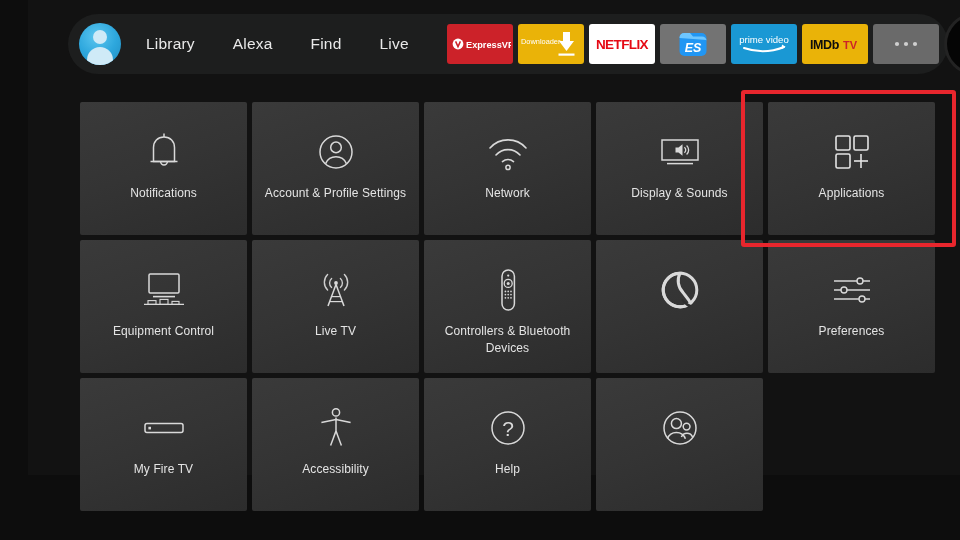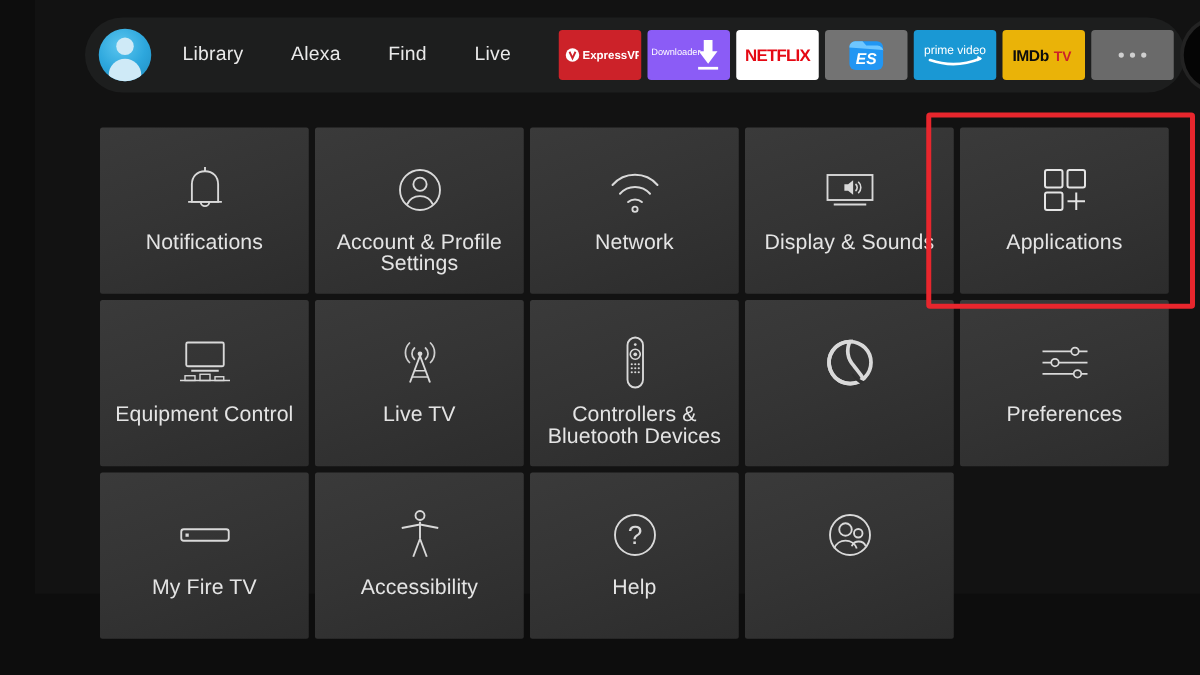--- a/index.html
+++ b/index.html
@@ -145,21 +145,21 @@
   }
   .tile .ticon {
     height: 44px;
     display: flex;
     align-items: center;
     justify-content: center;
   }
   .tile .tlabel {
     margin-top: 11px;
     color: #e4e4e4;
-    font-size: 17px;
+    font-size: 12px;
     line-height: 17px;
     text-align: center;
     width: 150px;
     letter-spacing: .1px;
   }
 
   
   #hl-box {
     position: absolute;
     left: 713px;
@@ -197,21 +197,21 @@
     <div class="apptiles">
 
       <div class="apptile" style="background:#cc2229">
         <svg width="62" height="16" viewBox="0 0 62 16">
           <circle cx="9" cy="8" r="5.4" fill="#ffffff"></circle>
           <path d="M6.6 5.4 L9 10.6 L11.4 5.4" fill="none" stroke="#cc2229" stroke-width="1.5"></path>
           <text x="17" y="11.6" font-family="Liberation Sans, sans-serif" font-size="9.2" font-weight="bold" fill="#ffffff">ExpressVPN</text>
         </svg>
       </div>
 
-      <div class="apptile" style="background:#8b5cf6">
+      <div class="apptile" style="background:#eab308">
         <svg width="64" height="32" viewBox="0 0 64 32">
           <text x="2" y="16" font-family="Liberation Sans, sans-serif" font-size="7.4" fill="#ffffff">Downloader</text>
           <g fill="#ffffff">
             <rect x="44" y="4" width="7" height="10"></rect>
             <path d="M40 13 L55 13 L47.5 23 Z"></path>
             <rect x="39.5" y="25.5" width="16" height="2.2"></rect>
           </g>
         </svg>
       </div>
 

